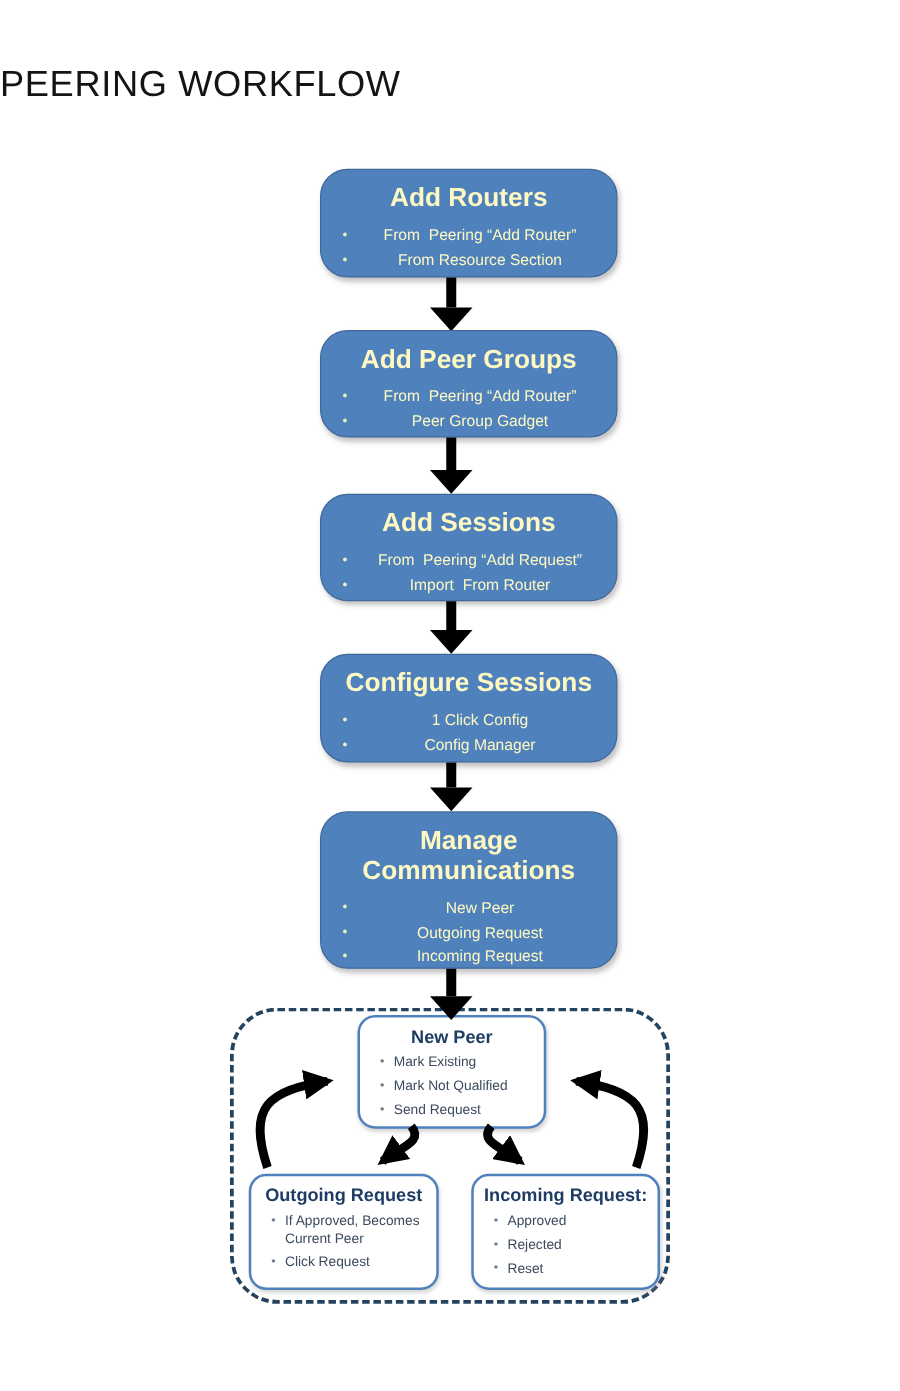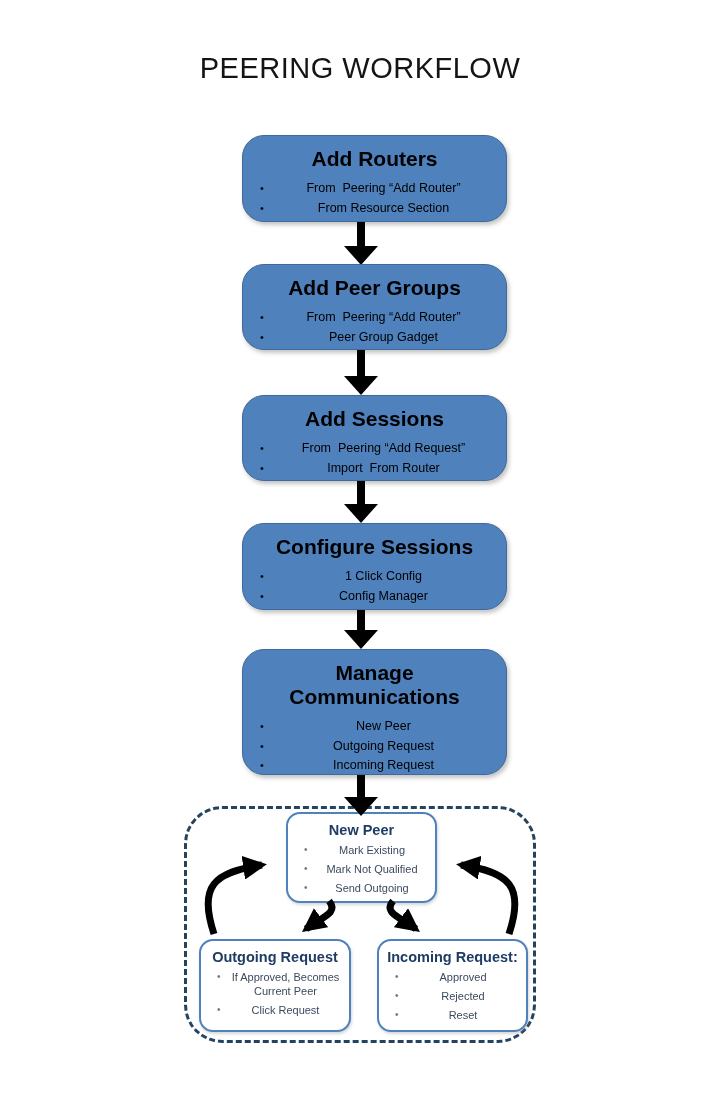--- a/index.html
+++ b/index.html
@@ -1,28 +1,28 @@
 <!DOCTYPE html>
 <html><head>
 <meta charset="utf-8">
 <style>
   html,body{margin:0;padding:0;background:#ffffff;}
   #canvas{
     position:relative;width:720px;height:1113px;background:#ffffff;overflow:hidden;
     font-family:"Liberation Sans", sans-serif;
   }
   .page-title{
-    position:absolute;top:52px;left:0;width:720px;text-align:center;
+    position:absolute;top:52px;left:0;width:720px;
     font-size:29px;font-weight:400;color:#141414;letter-spacing:0.5px;
   }
   
   .flow-box{
-    position:absolute;left:242px;width:265px;box-sizing:border-box;
+    position:absolute;left:256px;width:238px;box-sizing:border-box;
     background:#4f81bd;border:1px solid #40699b;border-radius:22px;
-    box-shadow:2px 3px 4px rgba(125,125,125,0.45);color:#000000;
+    box-shadow:2px 3px 4px rgba(125,125,125,0.45);color:#fef9c3;
   }
   .flow-title{
     text-align:center;font-weight:bold;font-size:21px;line-height:24px;
     margin-top:11px;padding:0 18px;
   }
   .bullets{list-style:none;margin:8px 0 0 0;padding:0 12px 0 30px;text-align:center;}
   .bullets li{
     position:relative;font-size:12.5px;line-height:19.5px;white-space:pre-wrap;
   }
   .bullets li::before{
@@ -60,21 +60,21 @@
   #db-new{left:286px;top:812px;width:151px;height:91px;}
   #db-out{left:199px;top:939px;width:152px;height:93px;}
   #db-in{left:377px;top:939px;width:151px;height:93px;}
   .detail-title{
     text-align:center;font-weight:bold;font-size:14.5px;color:#1f3c64;
     margin-top:8px;padding:0 6px;
   }
   .dbullets{list-style:none;margin:5px 0 0 0;padding:0 6px 0 27px;}
   .dbullets li{
     position:relative;font-size:11px;line-height:14px;color:#3c4a5e;
-    margin-bottom:5px;white-space:pre-wrap;text-align:center;
+    margin-bottom:5px;white-space:pre-wrap;
   }
   .dbullets li::before{
     content:"•";position:absolute;left:-11px;color:#6b7a8d;font-size:10px;
   }
   .curves{position:absolute;left:0;top:0;width:720px;height:1113px;z-index:4;pointer-events:none;}
 </style>
 </head>
 <body>
 
 <div id="canvas">
@@ -147,21 +147,21 @@
     <div class="head"></div>
   </div>
 
   <div class="loop-container"></div>
 
   <div class="detail-box" id="db-new">
     <div class="detail-title">New Peer</div>
     <ul class="dbullets">
       <li>Mark Existing</li>
       <li>Mark Not Qualified</li>
-      <li>Send Outgoing</li>
+      <li>Send Request</li>
     </ul>
   </div>
 
   <div class="detail-box" id="db-out">
     <div class="detail-title">Outgoing Request</div>
     <ul class="dbullets">
       <li>If Approved, Becomes Current Peer</li>
       <li>Click Request</li>
     </ul>
   </div>

